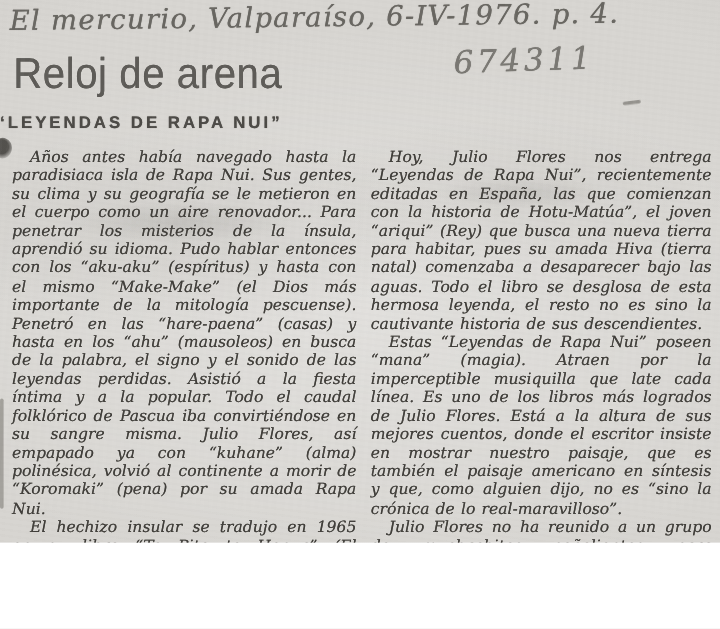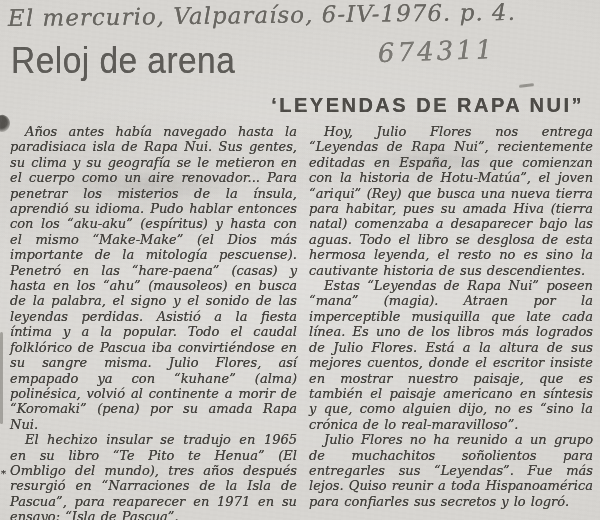--- a/index.html
+++ b/index.html
@@ -1,18 +1,18 @@
 <!DOCTYPE html>
 <html style="--paper: #d7d5d1; --ink: #403e3a; --heading-ink: #4c4a46; --masthead-ink: #5d5b57; --handwriting-ink: #686661;"><head>
 <meta charset="utf-8">
 <style>
   html,body{margin:0;padding:0;}
   body{width:600px;height:524px;font-family:"DejaVu Serif",serif;}
   .paper{
-    position:relative;width:600px;height:520px;overflow:hidden;
+    position:relative;width:600px;height:452px;overflow:hidden;
     background:
       radial-gradient(ellipse 320px 120px at 150px 190px, rgba(120,116,110,0.10), rgba(0,0,0,0) 70%),
       radial-gradient(ellipse 260px 90px at 430px 160px, rgba(120,116,110,0.08), rgba(0,0,0,0) 70%),
       radial-gradient(ellipse 500px 300px at 300px 260px, rgba(255,255,255,0.25), rgba(0,0,0,0) 80%),
       radial-gradient(ellipse 700px 500px at 300px 262px, var(--paper) 60%, #c9c7c3 100%);
     background-color:var(--paper);
   }
   .grain{
     position:absolute;inset:0;pointer-events:none;opacity:.45;
     background:
@@ -26,22 +26,22 @@
   }
   .top-note{left:8px;top:2px;font-size:23px;letter-spacing:1px;transform:rotate(-0.7deg);white-space:nowrap;}
   .catalog{left:378px;top:36px;font-size:26px;letter-spacing:3px;transform:rotate(-2deg);color:#7a7873;}
   .masthead{
     position:absolute;left:11px;top:40px;
     font-family:"Liberation Sans",sans-serif;font-size:36px;color:var(--masthead-ink);
     letter-spacing:0.5px;transform:scaleX(0.93);transform-origin:left;
     text-shadow:0 0 0.5px var(--masthead-ink);white-space:nowrap;
   }
   .headline{
-    position:absolute;left:0;right:16px;top:94px;text-align:right;
-    font-family:"Liberation Sans",sans-serif;font-weight:bold;font-size:20px;
+    position:absolute;left:0;right:4px;top:94px;text-align:left;
+    font-family:"Liberation Sans",sans-serif;font-weight:bold;font-size:14px;
     letter-spacing:2.5px;color:var(--heading-ink);
     text-shadow:0 0 0.6px var(--heading-ink);
   }
   .col{
     position:absolute;top:124px;bottom:0;
     font-size:13px;line-height:15.4px;font-style:italic;color:var(--ink);
     text-align:justify;text-shadow:0 0 0.55px rgba(64,62,58,0.85);
     word-spacing:1px;
   }
   .col-left{left:10px;width:287px;}

